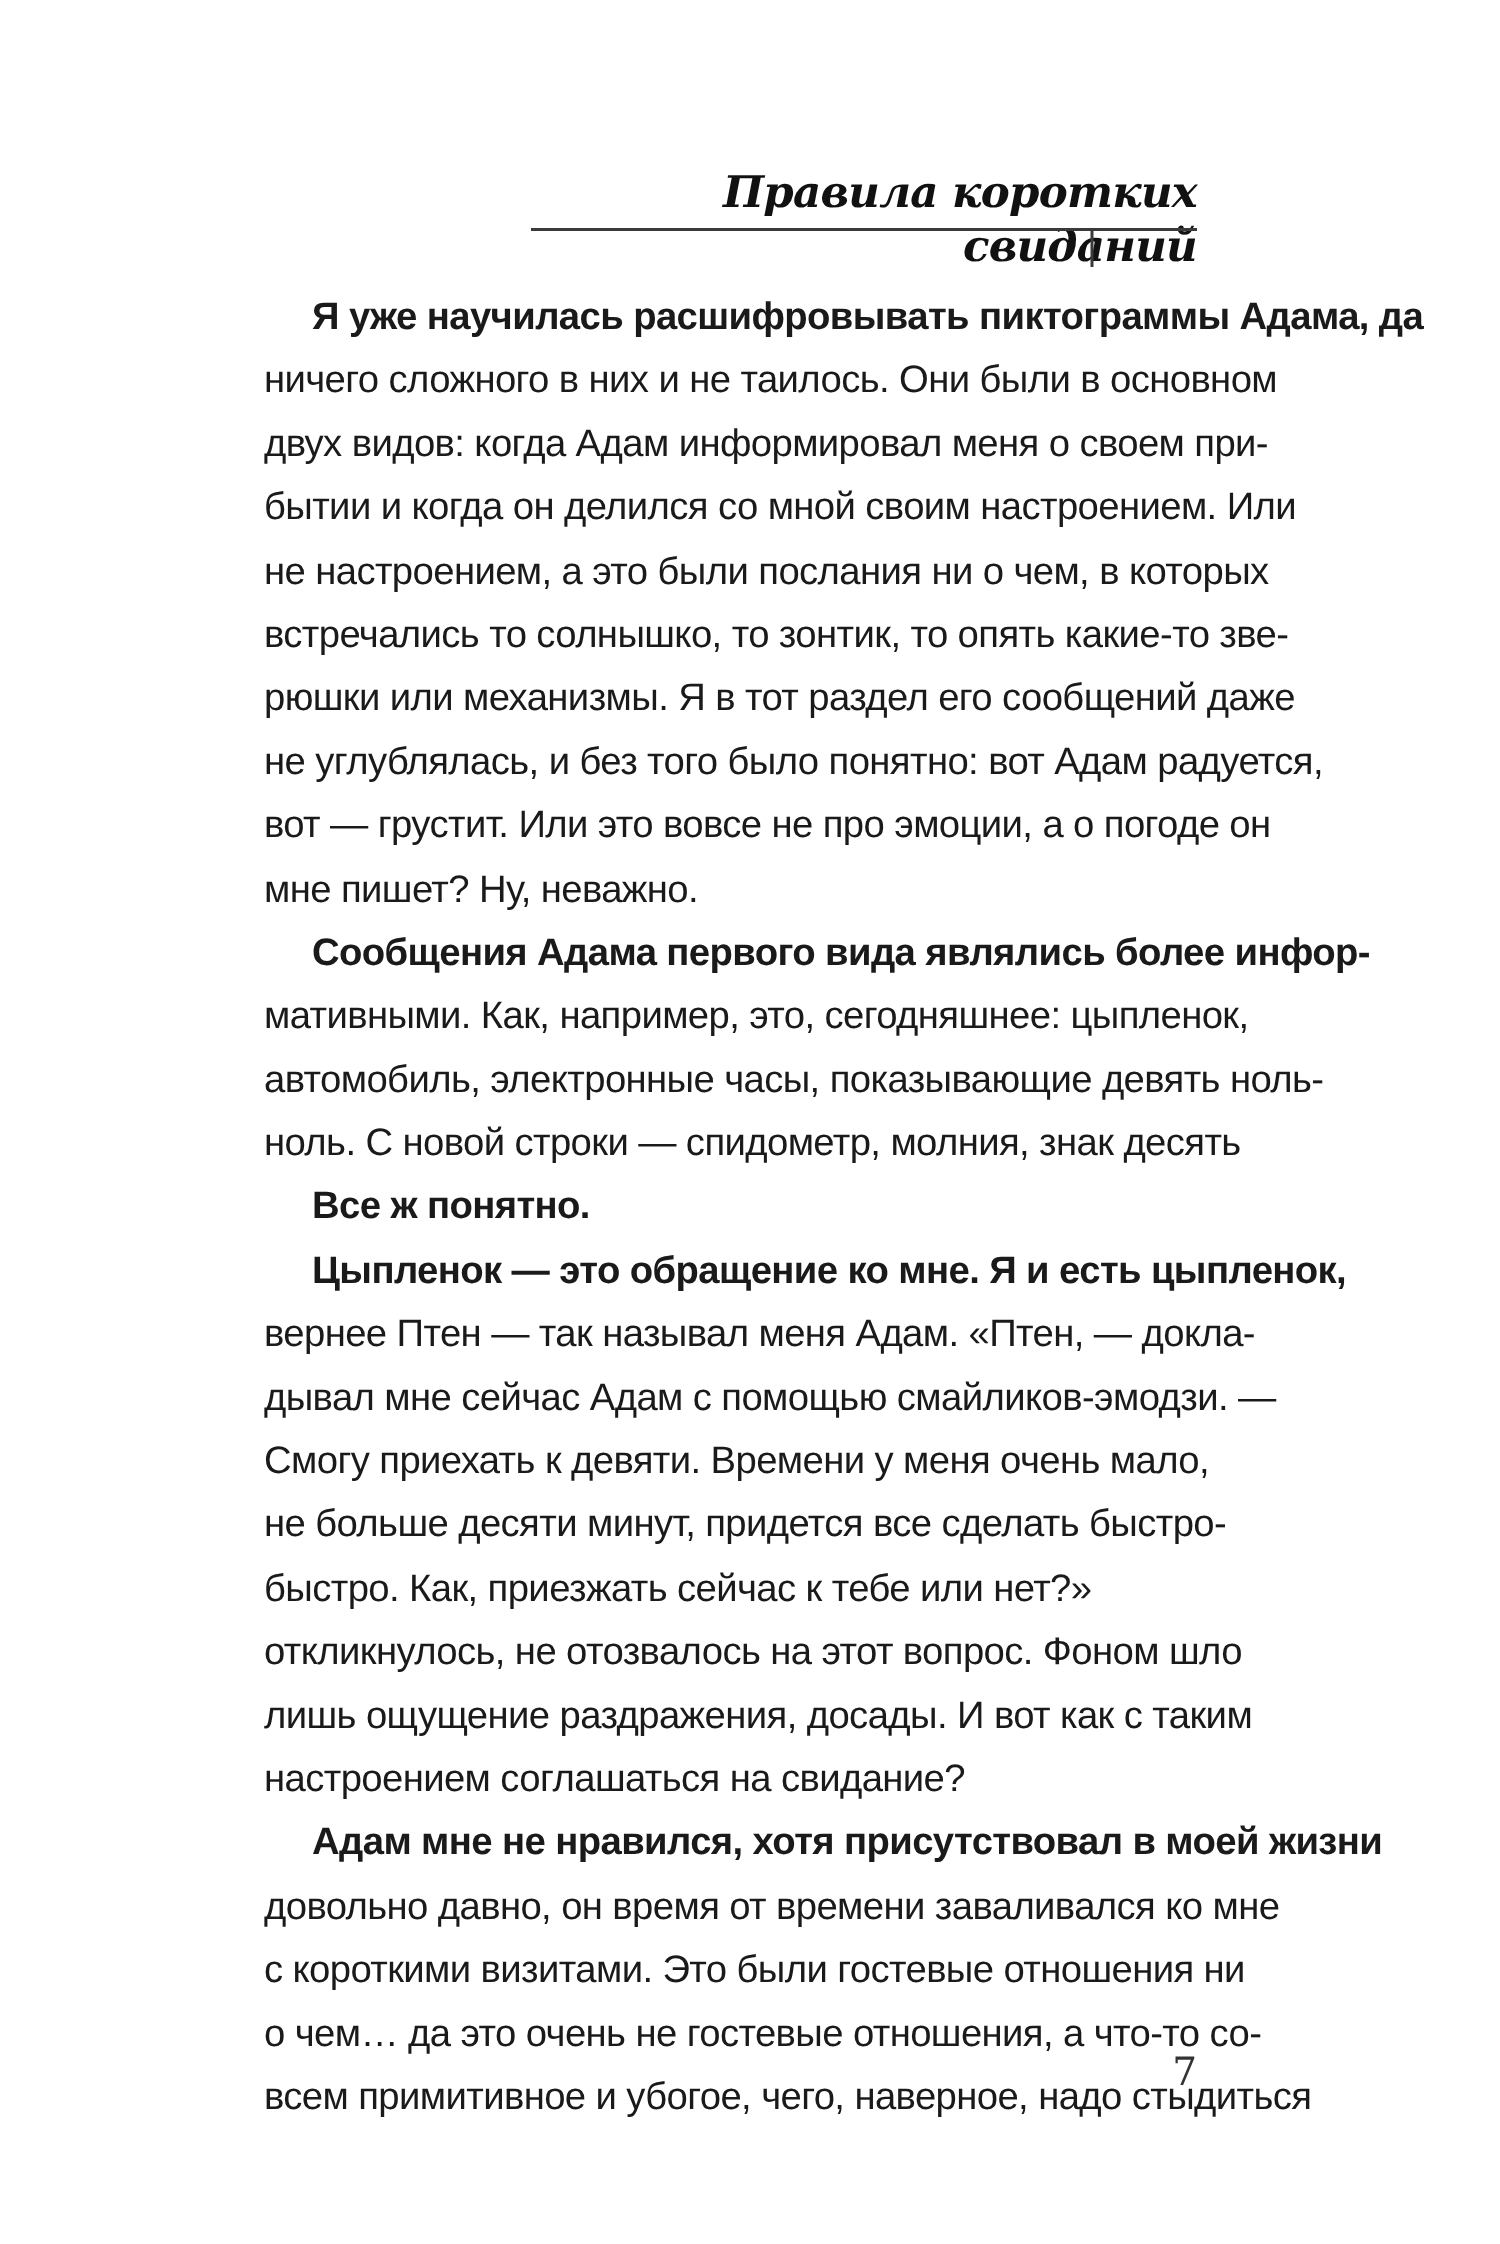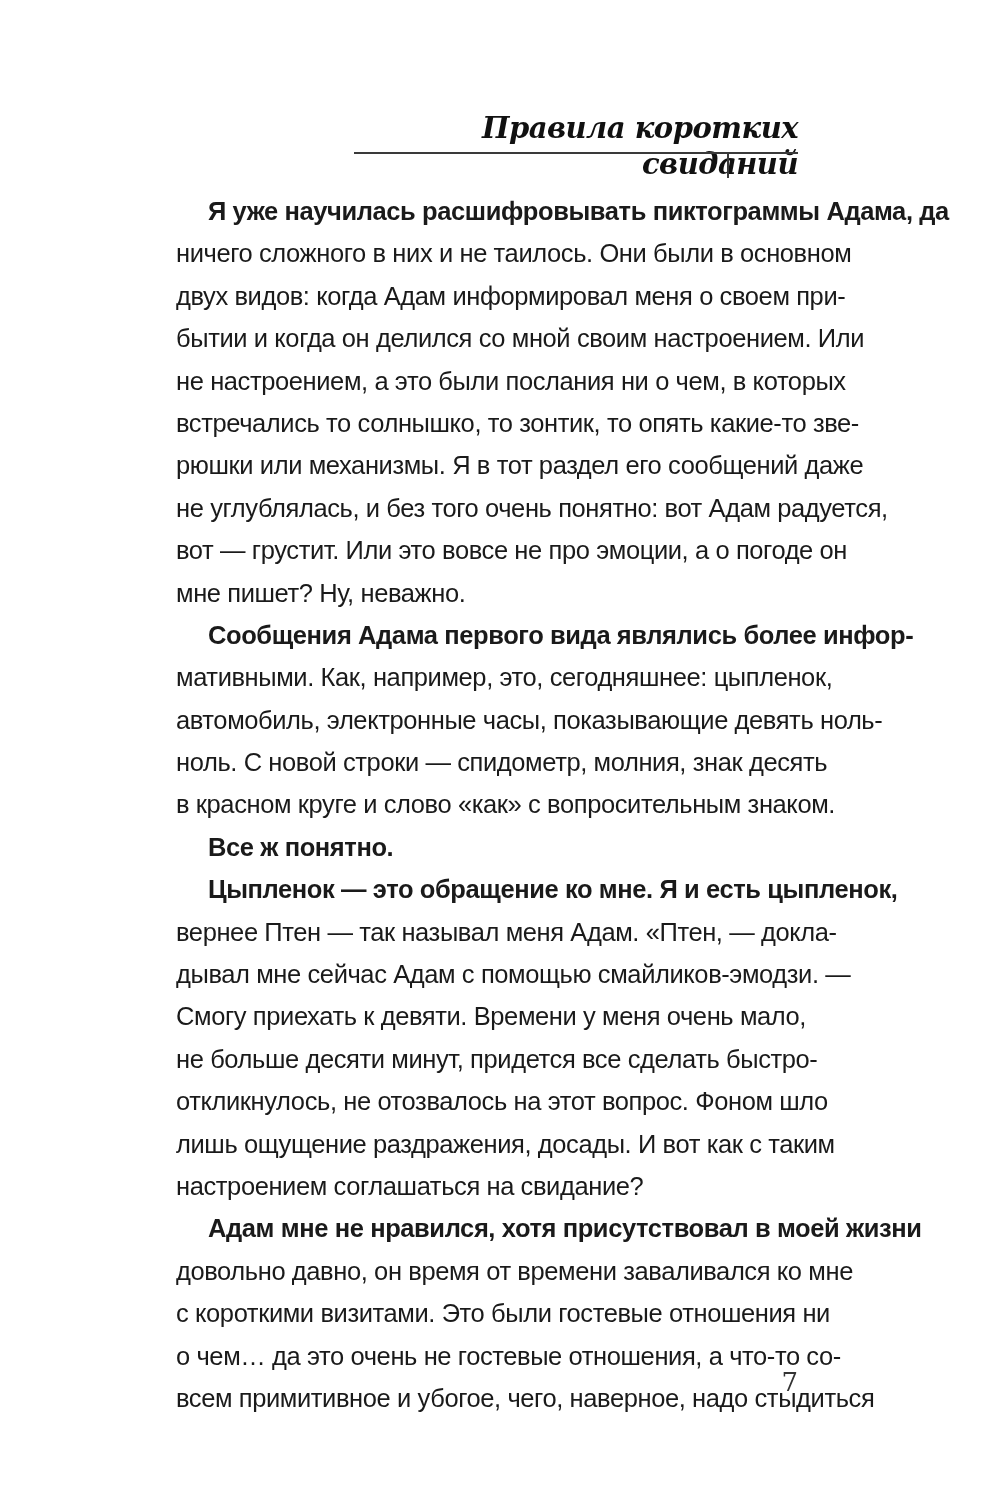--- a/index.html
+++ b/index.html
@@ -92,37 +92,37 @@
 
 <div class="body-text">
 
   <span class="line indent">Я уже научилась расшифровывать пиктограммы Адама, да</span>
   <span class="line">ничего сложного в них и не таилось. Они были в основном</span>
   <span class="line">двух видов: когда Адам информировал меня о своем при-</span>
   <span class="line">бытии и когда он делился со мной своим настроением. Или</span>
   <span class="line">не настроением, а это были послания ни о чем, в которых</span>
   <span class="line">встречались то солнышко, то зонтик, то опять какие-то зве-</span>
   <span class="line">рюшки или механизмы. Я в тот раздел его сообщений даже</span>
-  <span class="line">не углублялась, и без того очень понятно: вот Адам радуется,</span>
+  <span class="line">не углублялась, и без того было понятно: вот Адам радуется,</span>
   <span class="line">вот — грустит. Или это вовсе не про эмоции, а о погоде он</span>
   <span class="line last">мне пишет? Ну, неважно.</span>
 
   <span class="line indent">Сообщения Адама первого вида являлись более инфор-</span>
   <span class="line">мативными. Как, например, это, сегодняшнее: цыпленок,</span>
   <span class="line">автомобиль, электронные часы, показывающие девять ноль-</span>
   <span class="line">ноль. С новой строки — спидометр, молния, знак десять</span>
-  <span class="line last">в красном круге и слово «как» с вопросительным знаком.</span>
 
   <span class="line indent last">Все ж понятно.</span>
 
   <span class="line indent">Цыпленок — это обращение ко мне. Я и есть цыпленок,</span>
   <span class="line">вернее Птен — так называл меня Адам. «Птен, — докла-</span>
   <span class="line">дывал мне сейчас Адам с помощью смайликов-эмодзи. —</span>
   <span class="line">Смогу приехать к девяти. Времени у меня очень мало,</span>
   <span class="line">не больше десяти минут, придется все сделать быстро-</span>
+  <span class="line last">быстро. Как, приезжать сейчас к тебе или нет?»</span>
 
   <span class="line">откликнулось, не отозвалось на этот вопрос. Фоном шло</span>
   <span class="line">лишь ощущение раздражения, досады. И вот как с таким</span>
   <span class="line last">настроением соглашаться на свидание?</span>
 
   <span class="line indent">Адам мне не нравился, хотя присутствовал в моей жизни</span>
   <span class="line">довольно давно, он время от времени заваливался ко мне</span>
   <span class="line">с короткими визитами. Это были гостевые отношения ни</span>
   <span class="line">о чем… да это очень не гостевые отношения, а что-то со-</span>
   <span class="line">всем примитивное и убогое, чего, наверное, надо стыдиться</span>

